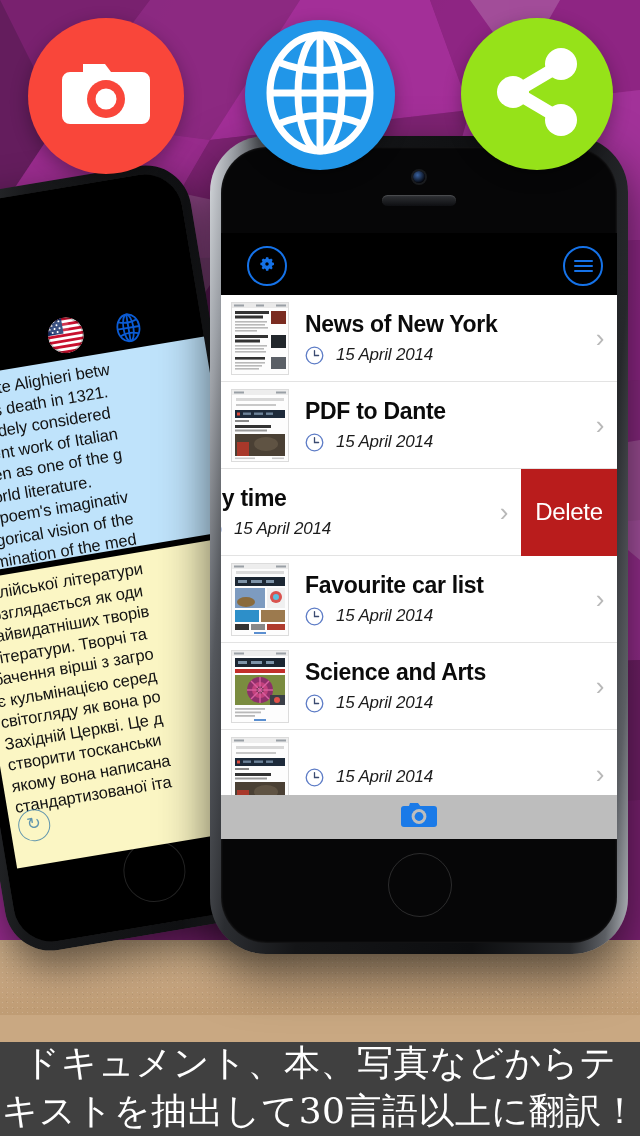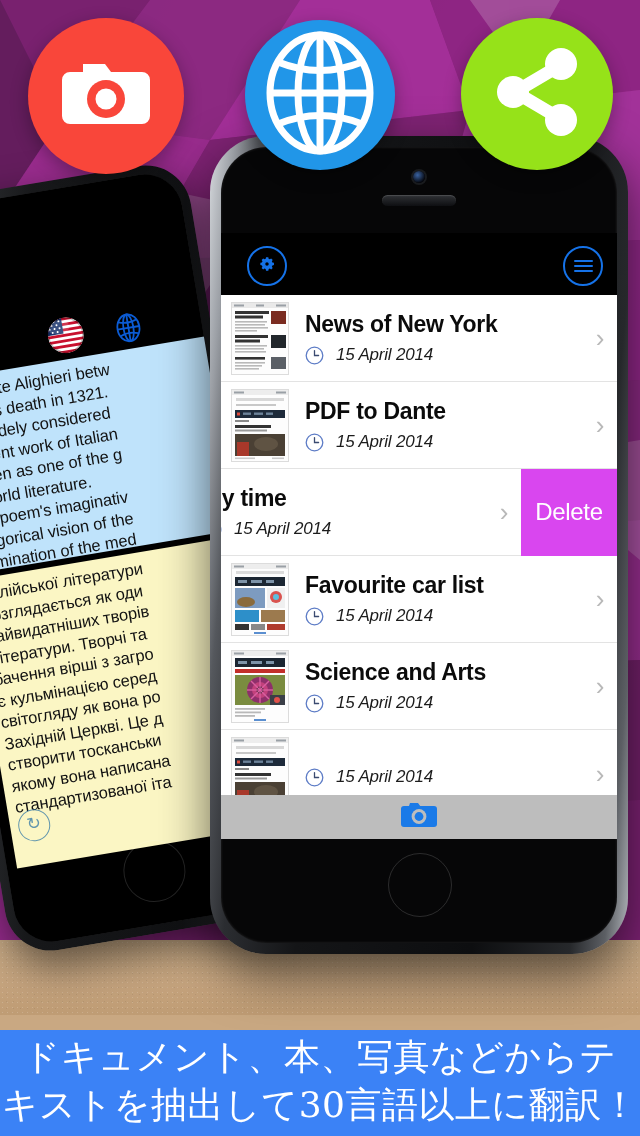--- a/index.html
+++ b/index.html
@@ -99,35 +99,35 @@
   .row.swiped .thumb{visibility:hidden;width:0;flex-basis:0;border:none;}
   .row-body{flex:1;min-width:0;padding-left:16px;box-sizing:border-box;}
   .row.swiped .row-body{padding-left:10px;}
   .row-title{font-size:23px;font-weight:bold;color:#0b0b0b;letter-spacing:-.3px;
     white-space:nowrap;overflow:hidden;}
   .row-sub{display:flex;align-items:center;gap:12px;margin-top:7px;}
   .clock-ico{width:19px;height:19px;flex:0 0 19px;}
   .row-date{font-size:17px;font-style:italic;color:#1c1c1c;letter-spacing:-.2px;}
   .chev{flex:0 0 22px;width:22px;text-align:center;color:#b9b9b9;font-size:26px;line-height:1;
     font-weight:300;padding-right:6px;}
-  .delete-btn{flex:0 0 96px;width:96px;height:87px;background:#d946ef;color:#fff;
+  .delete-btn{flex:0 0 96px;width:96px;height:87px;background:#b91c1c;color:#fff;
     display:flex;align-items:center;justify-content:center;font-size:24px;letter-spacing:-.3px;}
 
   .app-bottombar{position:absolute;left:0;right:0;bottom:0;height:44px;background:#bdbdbd;
     display:flex;align-items:center;justify-content:center;}
 
   
   .fab{position:absolute;border-radius:50%;display:flex;align-items:center;justify-content:center;
     box-shadow:0 6px 18px rgba(0,0,0,.3);}
   .fab-cam{left:28px;top:18px;width:156px;height:156px;background:#f9463a;}
   .fab-globe{left:245px;top:20px;width:150px;height:150px;background:#2196e8;}
   .fab-share{left:461px;top:18px;width:152px;height:152px;background:#96e219;}
 
   
-  .caption{position:absolute;left:0;bottom:0;width:640px;height:106px;background:#3b82f6;
+  .caption{position:absolute;left:0;bottom:0;width:640px;height:94px;background:#404040;
     display:flex;flex-direction:column;align-items:center;justify-content:center;
     box-sizing:border-box;padding:4px 10px 8px;}
   .caption-line{color:#fff;font-family:"DejaVu Serif","Liberation Serif",serif;
     font-size:36px;line-height:48px;letter-spacing:.5px;white-space:nowrap;}
 </style>
 </head>
 <body>
 
 <div id="stage">
 

